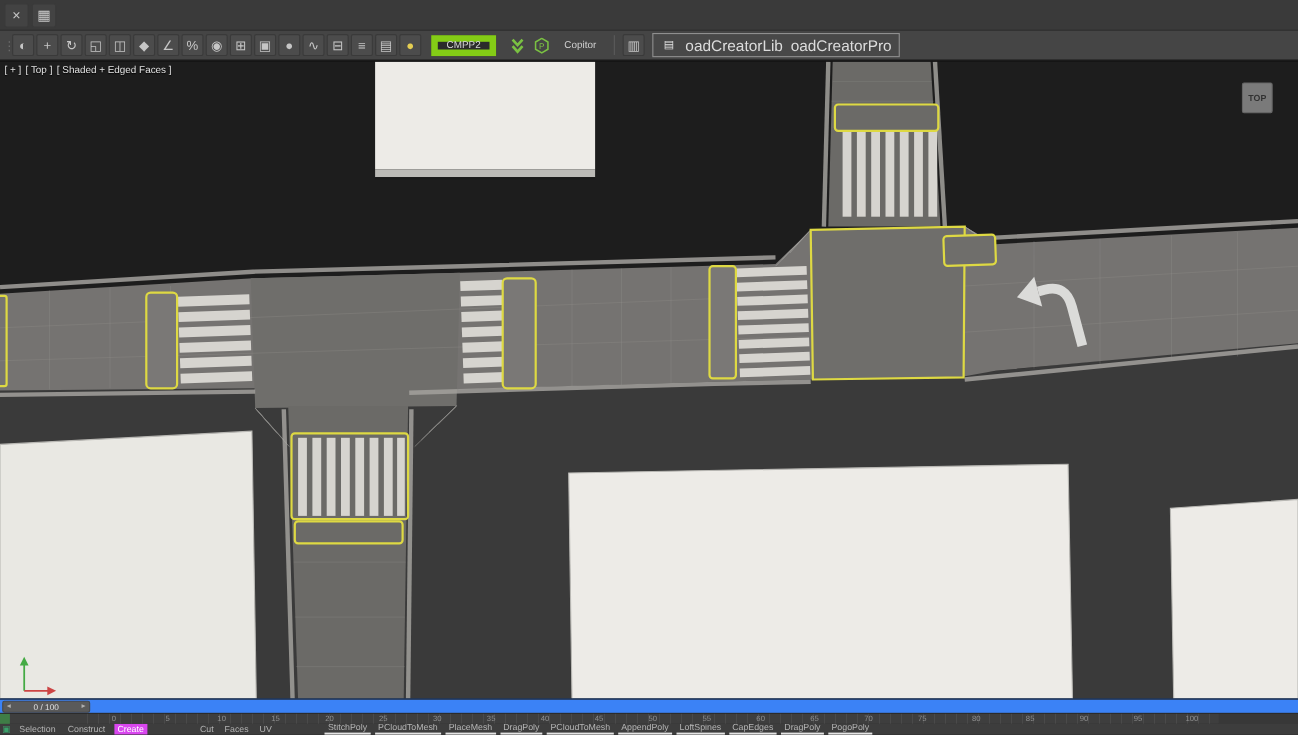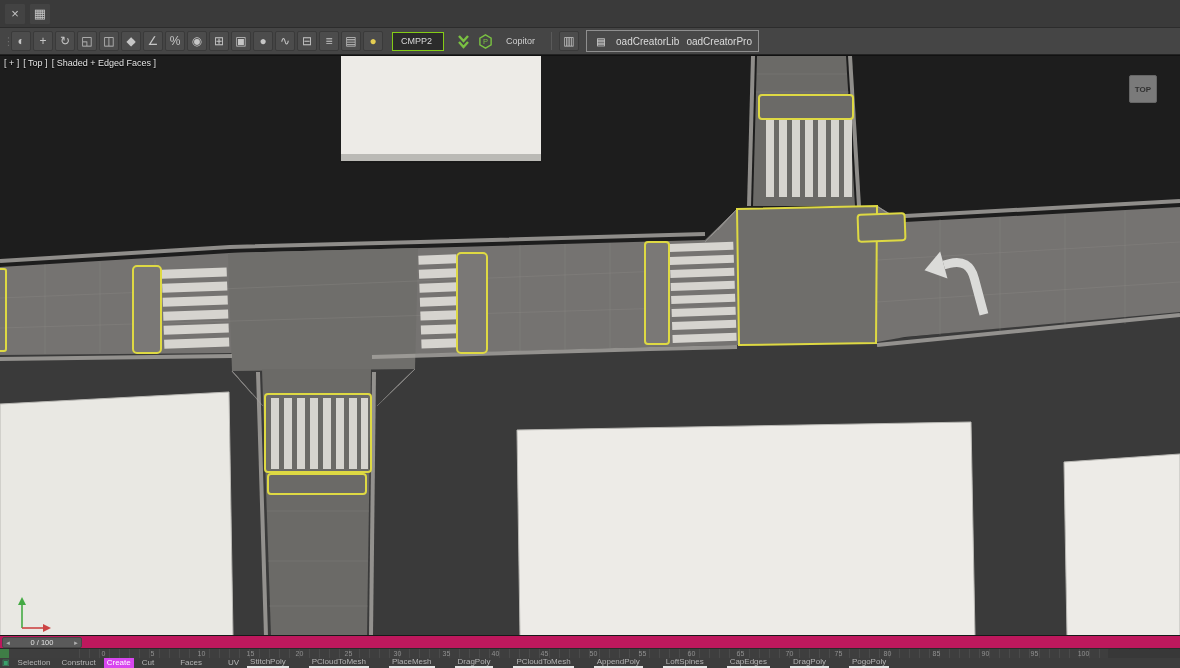--- a/index.html
+++ b/index.html
@@ -11,66 +11,66 @@
   .toolbar1 { height:28px; background:#3a3a3a; display:flex; align-items:center;
               gap:3px; padding:0 4px; border-bottom:1px solid #2c2c2c; }
   .toolbar2 { height:27px; background:#454545; display:flex; align-items:center;
               gap:2px; padding:0 3px; border-bottom:1px solid #222; }
   .icon-btn { width:20px; height:20px; display:inline-flex; align-items:center; justify-content:center;
               color:#c6c6c6; font-size:12px; background:#4c4c4c; border:1px solid #3a3a3a;
               border-radius:2px; cursor:default; flex:0 0 auto; }
   .toolbar1 .icon-btn { width:22px; height:22px; background:#434343; font-size:13px; }
   .tb2-icons { display:flex; gap:2px; }
   .drag-dots { color:#6d6d6d; font-size:11px; width:6px; text-align:center; }
-  .preset { height:19px; min-width:52px; background:#2b2b2b; border:1px solid #84cc16;
+  .preset { height:19px; min-width:52px; background:#2b2b2b; border:6px solid #84cc16;
             color:#d8d8d8; font-size:9px; padding:0 8px; display:inline-flex; align-items:center;
             margin:0 7px; }
   .chev { background:transparent; border:none; }
   .chev svg polyline { fill:none; stroke:#7ac142; stroke-width:2.4; }
   .hexp { background:transparent; border:none; }
   .copitor { color:#cfcfcf; font-size:9px; margin:0 9px; }
   .vsep { width:1px; height:18px; background:#5a5a5a; margin:0 5px; }
   .plugin-group { display:inline-flex; align-items:center; gap:7px; height:22px;
                   border:1px solid #8f8f8f; padding:0 6px; margin-left:5px; background:#484848; }
-  .plugin-label { color:#dcdcdc; font-size:10px; }
+  .plugin-label { color:#dcdcdc; font-size:14px; }
   .icon-btn.small { width:16px; height:16px; font-size:10px; background:transparent; border:none; color:#e4e4e4; }
 
   
   .viewport { position:relative; width:1180px; height:580px; background:#1d1d1d; overflow:hidden;
               border-top:1px solid #111; }
   .viewport svg { display:block; }
   .vp-label { position:absolute; left:4px; top:2px; font-size:9px; color:#e4e4e4;
               display:flex; gap:4px; text-shadow:0 1px 1px #000; }
   .viewcube { position:absolute; left:1129px; top:19px; width:28px; height:28px;
               background:#828282; color:#333; font-size:8px; font-weight:bold;
               display:flex; align-items:center; justify-content:center; border-radius:2px;
               border:1px solid #6c6c6c; opacity:.93; }
 
   
-  .timeline { height:13px; background:#be185d; border-top:1px solid #191919; position:relative; }
+  .timeline { height:13px; background:#3b82f6; border-top:1px solid #191919; position:relative; }
   .time-handle { position:absolute; left:2px; top:1px; height:11px; width:80px; background:#5a5a5a;
                  border:1px solid #474747; border-radius:2px; display:flex; align-items:center;
                  justify-content:space-between; padding:0 2px; }
   .th-label { font-size:7.5px; color:#e0e0e0; }
   .th-arrow { font-size:6px; color:#b0b0b0; line-height:1; }
   .ruler { height:10px; background:#3e3e3e; display:flex; border-top:1px solid #2a2a2a; }
   .ruler-pad { width:70px; flex:0 0 auto; }
   .ruler-marker { width:9px; height:10px; background:#3f7d46; flex:0 0 auto; }
   .ruler-cells { flex:1; display:flex;
       background-image:repeating-linear-gradient(90deg,#4a4a4a 0 1px,transparent 1px 10px); }
   .tick { flex:1; text-align:center; font-size:7px; color:#909090; line-height:10px; }
   .ruler-end { width:72px; flex:0 0 auto; background:#383838; }
 
   
   .statusbar { height:10px; background:#3d3d3d; display:flex; align-items:flex-start; gap:5px;
                padding:0 2px; overflow:hidden; }
   .sb-icon { font-size:8px; color:#3aa06a; line-height:10px; }
   .chip { font-size:8px; color:#b5b5b5; line-height:10px; padding:0 3px; white-space:nowrap; }
   .chip.active { background:#d946ef; color:#fff; }
-  .chips { display:flex; gap:20px; }
+  .chips { display:flex; gap:4px;margin-left:40px; }
   .chip.tool { border-bottom:6px solid #e5e5e5; line-height:8px; }
 </style>
 </head>
 <body>
 
 <div class="app">
 
   <div class="toolbar1">
     <span style="display:flex;gap:3px;">
 

